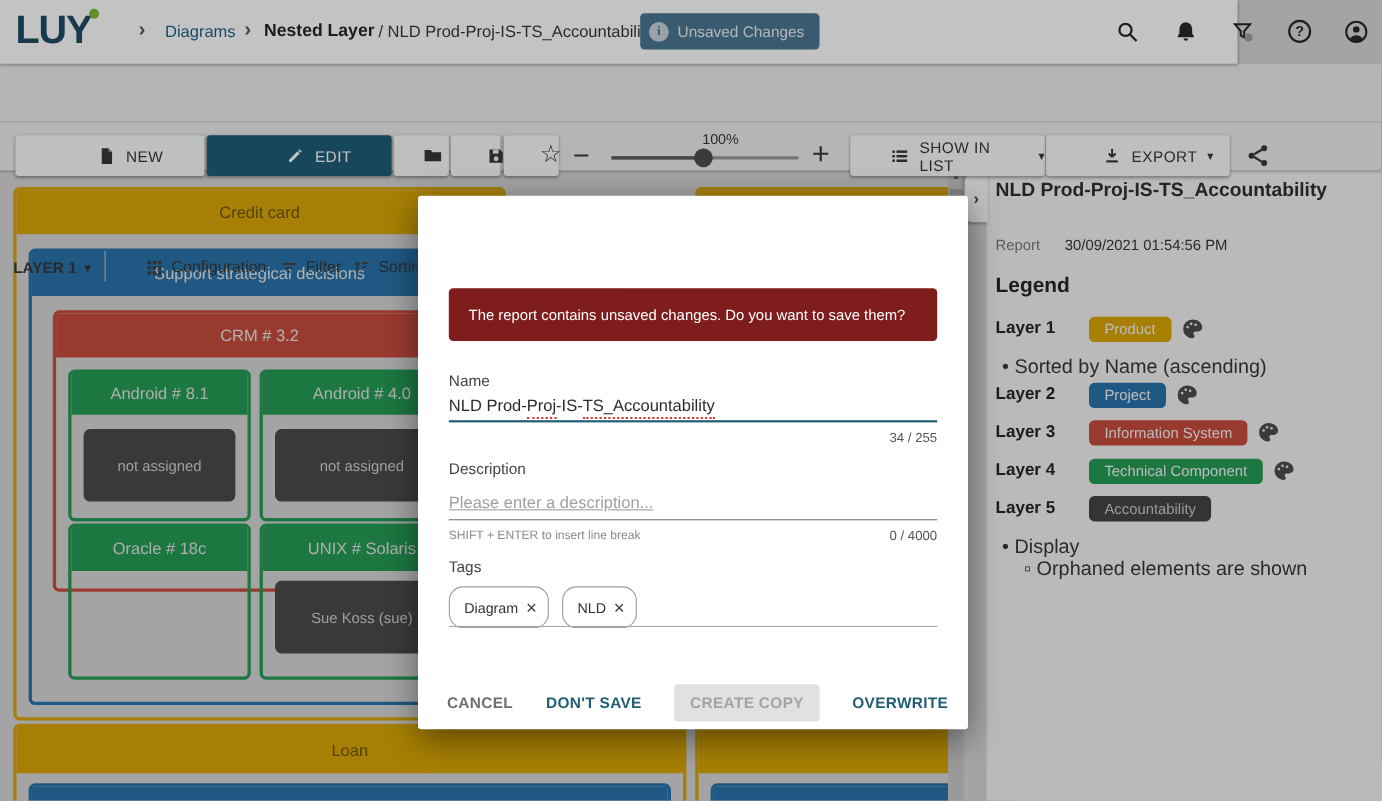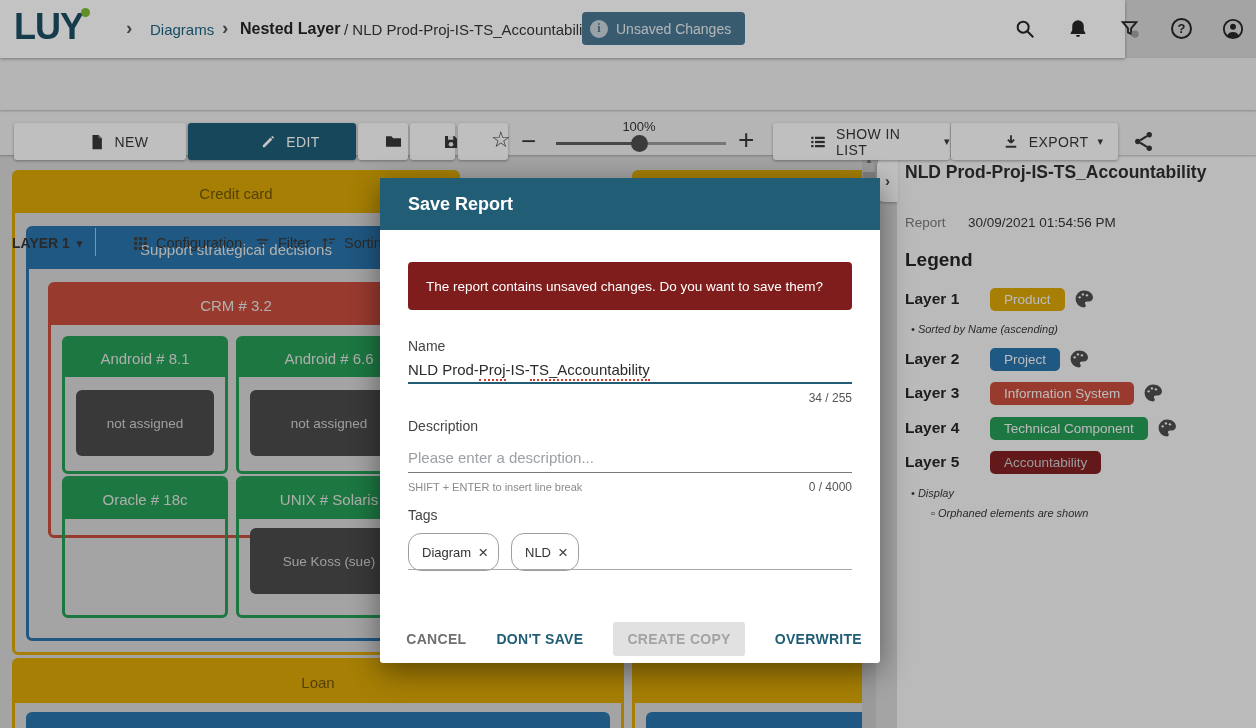--- a/index.html
+++ b/index.html
@@ -59,21 +59,21 @@
               border-radius:7px 0 0 7px; box-shadow:-1px 1px 3px rgba(0,0,0,.3); z-index:5;
               display:flex; align-items:center; justify-content:center; font-size:15px; font-weight:bold; color:#444; }
   .side-title { position:absolute; left:8px; top:6px; width:330px; font-size:17.5px; font-weight:bold;
                 color:#2b2b2b; line-height:22px; }
   .side-sub { position:absolute; top:60px; font-size:13.5px; }
   .legend-h { position:absolute; left:8px; top:94px; font-size:19px; font-weight:bold; color:#222; }
   .lrow { position:absolute; left:8px; height:28px; display:flex; align-items:center; }
   .lrow .lbl { width:85px; font-size:15.5px; font-weight:bold; color:#222; }
   .badge { padding:4px 14px; border-radius:5px; font-size:13.5px; color:#f4f4f4; white-space:nowrap; }
   .pal { margin-left:8px; width:22px; height:22px; }
-  .note { position:absolute; font-size:11px; color:#333;font-style:italic; }
+  .note { position:absolute; font-size:18px; color:#333; }
 
   
   .overlay { position:fixed; left:0; top:0; width:1256px; height:728px; background:rgba(15,15,15,.25); z-index:40; }
   .modal { position:absolute; left:380px; top:178px; width:500px; height:485px; background:#fff; z-index:50;
            border-radius:3px; box-shadow:0 8px 30px rgba(0,0,0,.45); }
   .m-head { position:absolute; left:0; top:0; width:500px; height:52px; display:flex; align-items:center;
             padding-left:28px; font-size:18px; font-weight:bold; color:#fff; }
   .m-info { position:absolute; left:28px; top:84px; width:444px; height:48px; border-radius:4px;
             display:flex; align-items:center; padding-left:18px; color:#fff; font-size:13.5px; }
   .m-label { position:absolute; left:28px; font-size:14px; color:#444; }
@@ -174,21 +174,21 @@
           <rect x="8" y="4" width="7" height="5" fill="#ececec"></rect>
           <circle cx="12" cy="15" r="3" fill="#ececec"></circle>
         </svg>
       </span>
   </div>
   <div class="tbtn" style="left:458px; width:50px; font-size:22px;">
     <span style="margin-top:-3px;">☆</span>
   </div>
 
   <div class="abs" style="left:521px; top:68px; font-size:26px; color:#333;">−</div>
-  <div class="abs" style="left:614px; top:61px; width:50px; text-align:center; font-size:13px; color:#333;">100%</div>
+  <div class="abs" style="left:630px; top:61px; width:50px; text-align:center; font-size:13px; color:#333;">100%</div>
   <div class="abs" style="left:556px; top:84px; width:170px; height:3px; background:#999;"></div>
   <div class="abs" style="left:556px; top:84px; width:76px; height:3px; background:#5a5a5a;"></div>
   <div class="abs" style="left:631px; top:77px; width:17px; height:17px; border-radius:50%; background:#4a4a4a;"></div>
   <div class="abs" style="left:738px; top:66px; font-size:28px; color:#333;">+</div>
 
   <div class="tbtn" style="left:773px; width:177px;">
     <span>
         <svg viewBox="0 0 24 24" width="18" height="18" fill="#333">
           <rect x="3" y="5" width="3" height="3"></rect>
           <rect x="8" y="5" width="13" height="3"></rect>
@@ -295,21 +295,21 @@
       <div class="hd">Support strategical decisions</div>
     </div>
     <div class="dbox b-red" style="left:48px; top:127px; width:376px; height:256px;">
       <div class="hd">CRM # 3.2</div>
     </div>
     <div class="dbox b-green" style="left:62px; top:181px; width:166px; height:138px;">
       <div class="hd" style="height:38px;">Android # 8.1</div>
     </div>
     <div class="leaf" style="left:76px; top:235px; width:138px; height:66px;">not assigned</div>
     <div class="dbox b-green" style="left:236px; top:181px; width:186px; height:138px;">
-      <div class="hd" style="height:38px;">Android # 6.6</div>
+      <div class="hd" style="height:38px;">Android # 4.0</div>
     </div>
     <div class="leaf" style="left:250px; top:235px; width:158px; height:66px;">not assigned</div>
     <div class="dbox b-green" style="left:62px; top:321px; width:166px; height:142px;">
       <div class="hd">Oracle # 18c</div>
     </div>
     <div class="dbox b-green" style="left:236px; top:321px; width:186px; height:142px;">
       <div class="hd">UNIX # Solaris</div>
     </div>
     <div class="leaf" style="left:250px; top:373px; width:158px; height:66px;">Sue Koss (sue)</div>
 
@@ -392,46 +392,43 @@
         <svg viewBox="0 0 24 24" width="22" height="22">
           <path d="M12 2.8a9.2 9.2 0 0 0 0 18.4c1.2 0 2-.9 2-2 0-.5-.2-.9-.5-1.3-.3-.4-.5-.8-.5-1.3 0-1.1.9-2 2-2h2.3c2.6 0 4.5-1.9 4.5-4.3C21.6 5.9 17.3 2.8 12 2.8z" fill="#4a4a4a"></path>
           <circle cx="7.3" cy="10.2" r="1.3" fill="#f0f0f0"></circle>
           <circle cx="10.8" cy="7" r="1.3" fill="#f0f0f0"></circle>
           <circle cx="15.2" cy="8" r="1.3" fill="#f0f0f0"></circle>
         </svg>
       </span>
   </div>
   <div class="lrow" style="top:293px;">
     <span class="lbl">Layer 5</span>
-    <span class="badge" style="color: rgb(201, 201, 201); background: #7f1d1d;">Accountability</span>
+    <span class="badge" style="color: rgb(201, 201, 201); background: #404040;">Accountability</span>
   </div>
 
   <div class="note" style="left:14px; top:332px;">• Display</div>
   <div class="note" style="left:34px; top:352px;">▫ Orphaned elements are shown</div>
 </div>
 
 <div class="overlay"></div>
 
 <div class="modal">
-  <div class="m-head" style="background: rgb(33, 94, 118);">
-    <span>Save Report</span>
-  </div>
   <div class="m-info" style="background: #7f1d1d;">
     <span>The report contains unsaved changes. Do you want to save them?</span>
   </div>
 
   <div class="m-label" style="top:160px;">Name</div>
   <div class="m-value" style="top:183px;">
     <span>NLD Prod-</span><span class="spell">Proj</span><span>-IS-</span><span class="spell">TS_Accountability</span>
   </div>
   <div class="m-line" style="top:204px; height:2px; background:#215e76;"></div>
   <div class="m-counter" style="top:213px;">34 / 255</div>
 
   <div class="m-label" style="top:240px;">Description</div>
-  <div class="m-value" style="top:271px; color:#9aa0a6;">Please enter a description...</div>
+  <div class="m-value" style="top:271px; color:#9aa0a6;text-decoration:underline;">Please enter a description...</div>
   <div class="m-line" style="top:294px; height:1px; background:#7a7a7a;"></div>
   <div class="m-hint" style="top:303px;">SHIFT + ENTER to insert line break</div>
   <div class="m-counter" style="top:302px;">0 / 4000</div>
 
   <div class="m-label" style="top:329px;">Tags</div>
   <div class="chip" style="left:28px;">
     <span>Diagram</span>
     <span class="x">×</span>
   </div>
   <div class="chip" style="left:131px;">

